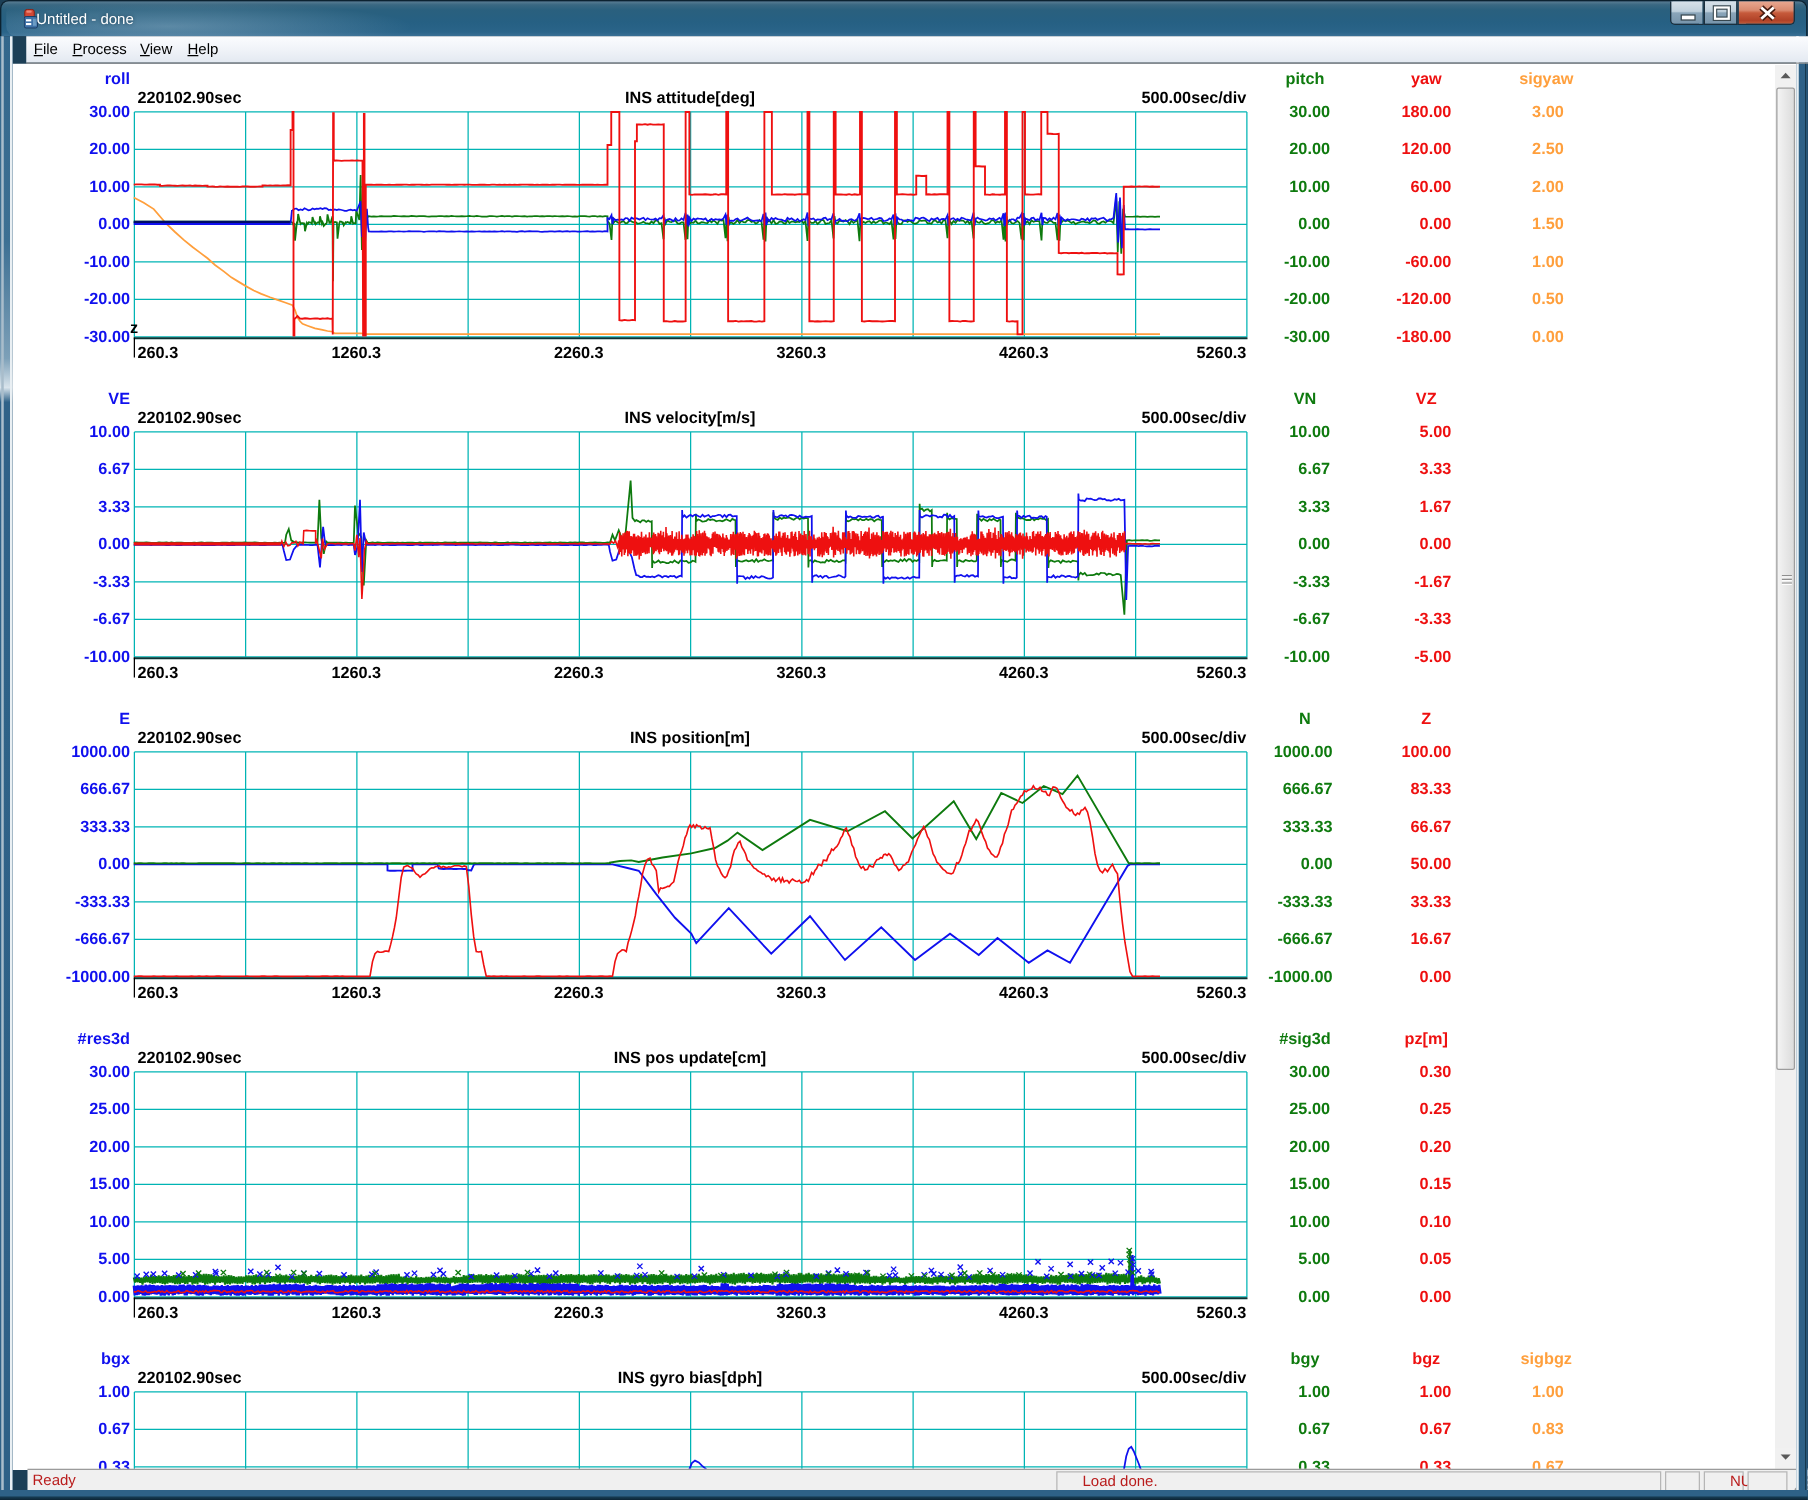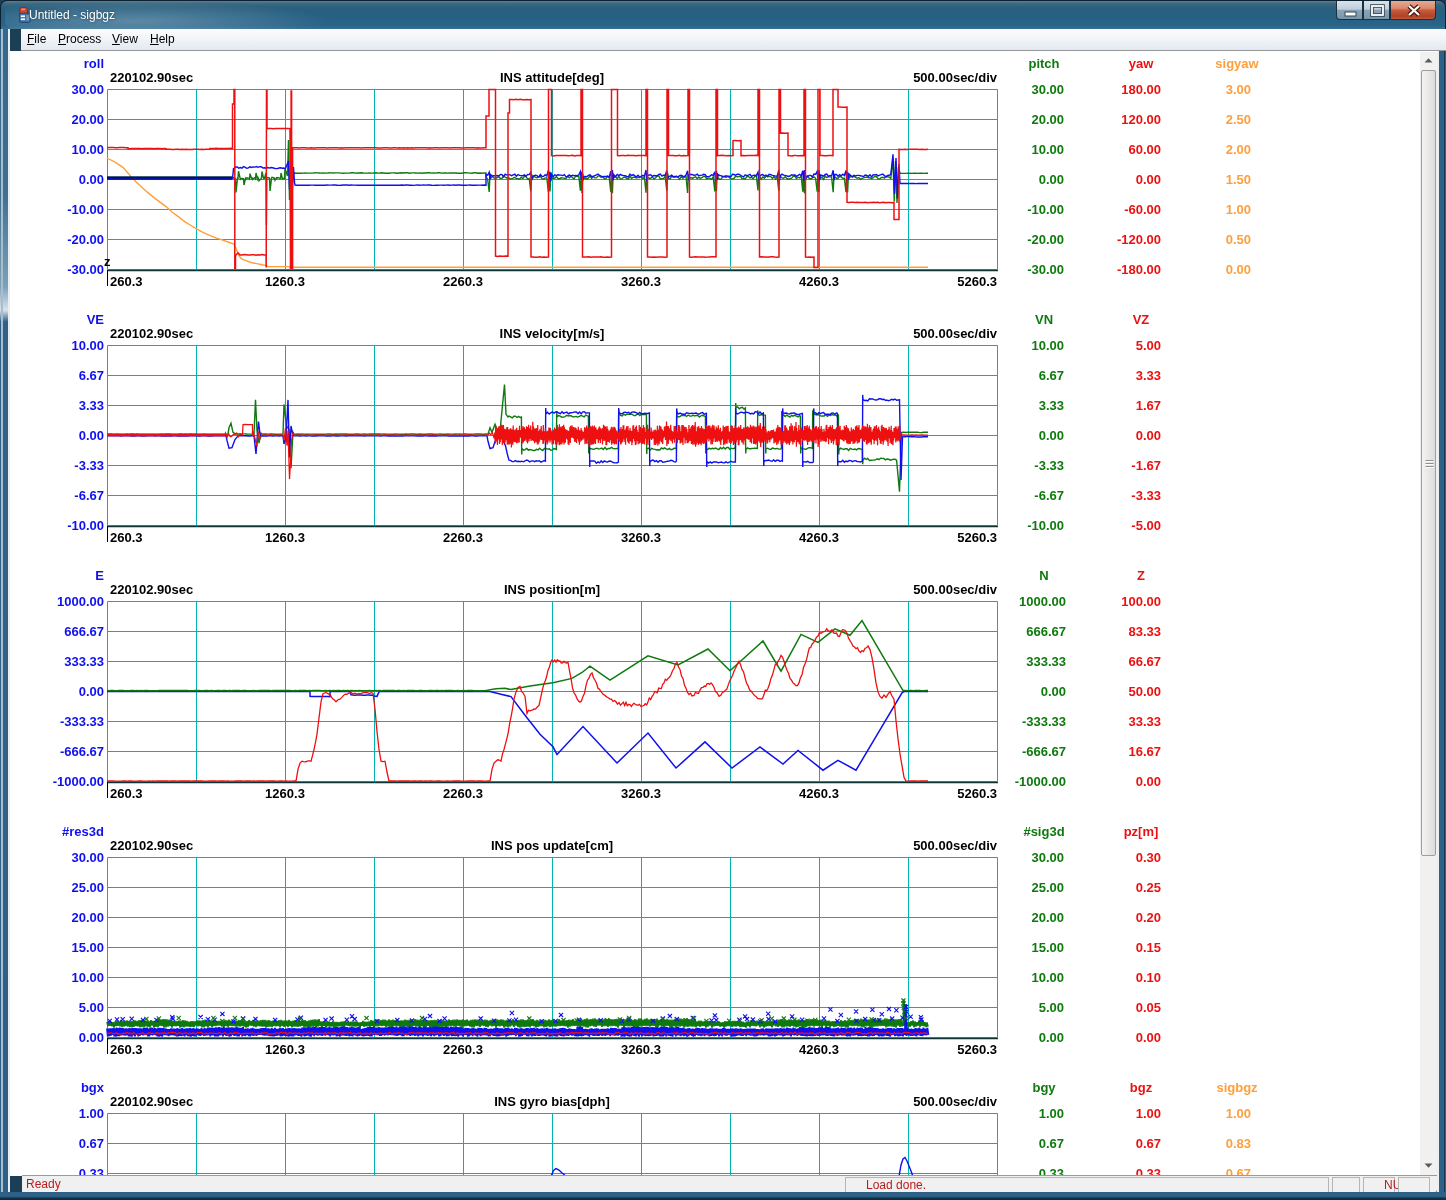--- a/index.html
+++ b/index.html
@@ -473,21 +473,21 @@
 <div id="titlebar">
     <div id="titleglow"></div>
  <svg style="position:absolute;left:18px;top:6px" width="16" height="17">
   <rect x="0.8" y="0.5" width="7.6" height="7" rx="2" fill="#d14836" stroke="#8c2014" stroke-width="0.8"></rect>
   <rect x="2" y="1.4" width="4.4" height="1.8" rx="1" fill="#ef8d7c" opacity="0.9"></rect>
   <rect x="0.4" y="6.2" width="10.6" height="9.2" rx="1.5" fill="#3f72a8" stroke="#1c3f66" stroke-width="0.8"></rect>
   <rect x="1.8" y="8.4" width="4.2" height="1.7" fill="#fff"></rect>
   <rect x="1.8" y="11.4" width="4.2" height="1.7" fill="#fff"></rect>
   <rect x="7.4" y="8" width="2.8" height="5.6" fill="#6d9ec7"></rect>
  </svg>
- <div id="title">Untitled - sigbgz</div>
+ <div id="title">Untitled - done</div>
  <div id="btns">
   <div class="wbtn" id="bmin"><svg width="28" height="19">
           <rect x="8" y="11" width="11" height="4" fill="#fff" stroke="#37474f" stroke-width="1"></rect>
         </svg></div>
   <div class="wbtn" id="bmax"><svg width="27" height="19">
           <rect x="8" y="5" width="11" height="9" fill="none" stroke="#37474f" stroke-width="3.6"></rect>
           <rect x="8" y="5" width="11" height="9" fill="none" stroke="#fff" stroke-width="1.8"></rect>
         </svg></div>
   <div class="wbtn" id="bclose"><svg width="46" height="19">
           <path d="M18 5 L28 14 M28 5 L18 14" stroke="#471b10" stroke-width="4.6" fill="none"></path>

